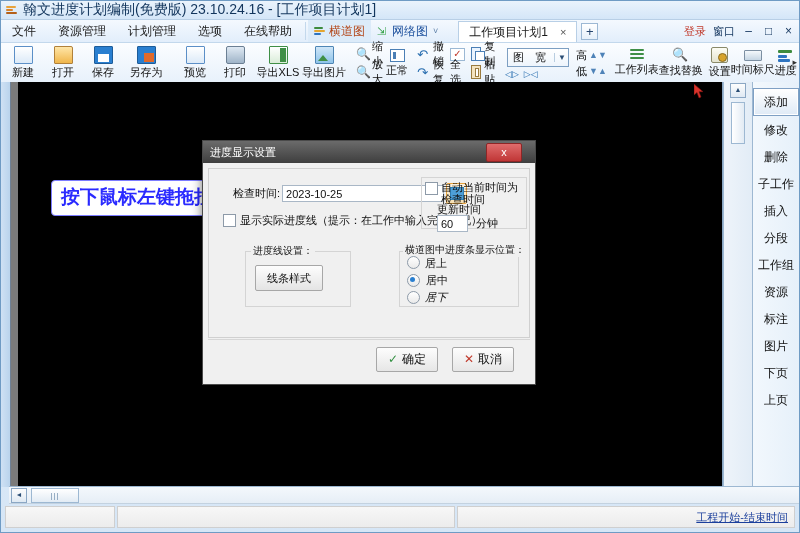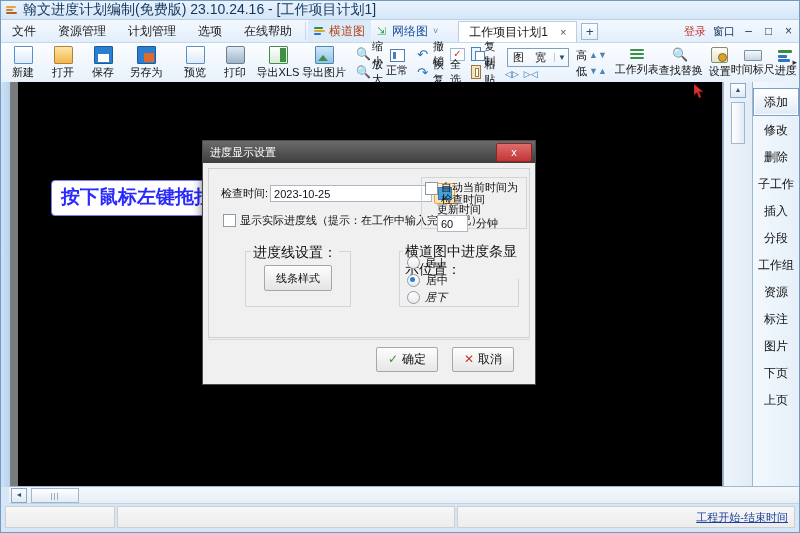--- a/index.html
+++ b/index.html
@@ -228,21 +228,21 @@
   .overlay{position:absolute;inset:0;}
   .dlg{
     position:absolute;left:201px;top:139px;width:334px;height:245px;
     background:#f0f0f0;border:1px solid #4a4a4a;
     box-shadow:0 3px 10px rgba(0,0,0,.55);
     box-sizing:border-box;
   }
   .dlg-title{
     height:22px;background:linear-gradient(#6b6b6b,#3e3e3e);
     display:flex;align-items:center;justify-content:space-between;
-    padding:0 2px 0 7px;
+    padding:0 12px 0 7px;
   }
   .dlg-title .t{color:#ffffff;font-size:11px;}
   .dlg-close{
     width:34px;height:17px;margin-right:1px;
     background:linear-gradient(#e06c6c,#c03636);
     border:1px solid #8e2626;border-radius:2px;
     color:#fff;font-size:11px;display:flex;align-items:center;justify-content:center;
   }
   .dlg-body{
     position:absolute;left:5px;right:5px;top:27px;bottom:46px;
@@ -282,21 +282,21 @@
     width:11px;height:11px;border-radius:50%;border:1px solid #8d9aa8;
     background:linear-gradient(#ffffff,#eaeaea);flex:none;position:relative;
   }
   .rdo.on:after{
     content:"";position:absolute;left:2px;top:2px;width:5px;height:5px;border-radius:50%;
     background:#2a7fd0;
   }
   .grp{
     position:absolute;border:1px solid #d4d4d4;background:transparent;
   }
-  .grp-title{position:absolute;font-size:14px;color:#111;background:#f0f0f0;padding:0 2px;}
+  .grp-title{position:absolute;font-size:10px;color:#111;background:#f0f0f0;padding:0 2px;text-align:right;}
   .stylebtn{
     width:66px;height:24px;border:1px solid #a7a7a7;border-radius:2px;
     background:linear-gradient(#fdfdfd,#e4e4e4);
     display:flex;align-items:center;justify-content:center;font-size:11px;color:#111;
   }
 </style>
 </head>
 <body>
 
 <div class="app">
@@ -549,21 +549,21 @@
   <div class="overlay">
     <div class="dlg">
 
       <div class="dlg-title">
         <span class="t">进度显示设置</span>
         <span class="dlg-close">x</span>
       </div>
 
       <div class="dlg-body">
 
-        <div style="position:absolute;left:12px;top:14px;display:flex;align-items:center;gap:2px;">
+        <div style="position:absolute;left:24px;top:14px;display:flex;align-items:center;gap:2px;">
           <span class="fld-label">检查时间:</span>
           <span class="txtin" style="width:162px;">2023-10-25</span>
           <span class="calbtn">
               <i></i>
             </span>
         </div>
 
         <div style="position:absolute;left:14px;top:44px;display:flex;align-items:center;gap:4px;">
           <span class="cbx"></span>
           <span class="fld-label">显示实际进度线（提示：在工作中输入完成情况）</span>
@@ -575,21 +575,21 @@
           <span class="fld-label" style="line-height:12px;">自动当前时间为检查时间</span>
         </div>
         <div style="position:absolute;left:228px;top:33px;" class="fld-label">更新时间</div>
         <div style="position:absolute;left:228px;top:46px;display:flex;align-items:center;gap:8px;">
           <span class="txtin" style="width:31px;">60</span>
           <span class="fld-label">分钟</span>
         </div>
 
         <div class="grp" style="left:36px;top:82px;width:104px;height:54px;"></div>
         <div class="grp-title" style="left:42px;top:75px;">进度线设置：</div>
-        <div class="stylebtn" style="position:absolute;left:55px;top:96px;">线条样式</div>
+        <div class="stylebtn" style="position:absolute;left:46px;top:96px;">线条样式</div>
 
         <div class="grp" style="left:190px;top:82px;width:118px;height:54px;"></div>
         <div class="grp-title" style="left:194px;top:74px;">横道图中进度条显示位置：</div>
         <div style="position:absolute;left:198px;top:87px;display:flex;align-items:flex-start;gap:5px;">
           <span class="rdo"></span>
           <span class="fld-label">居上</span>
         </div>
         <div style="position:absolute;left:198px;top:104px;display:flex;align-items:center;gap:6px;">
           <span class="rdo on"></span>
           <span class="fld-label">居中</span>

